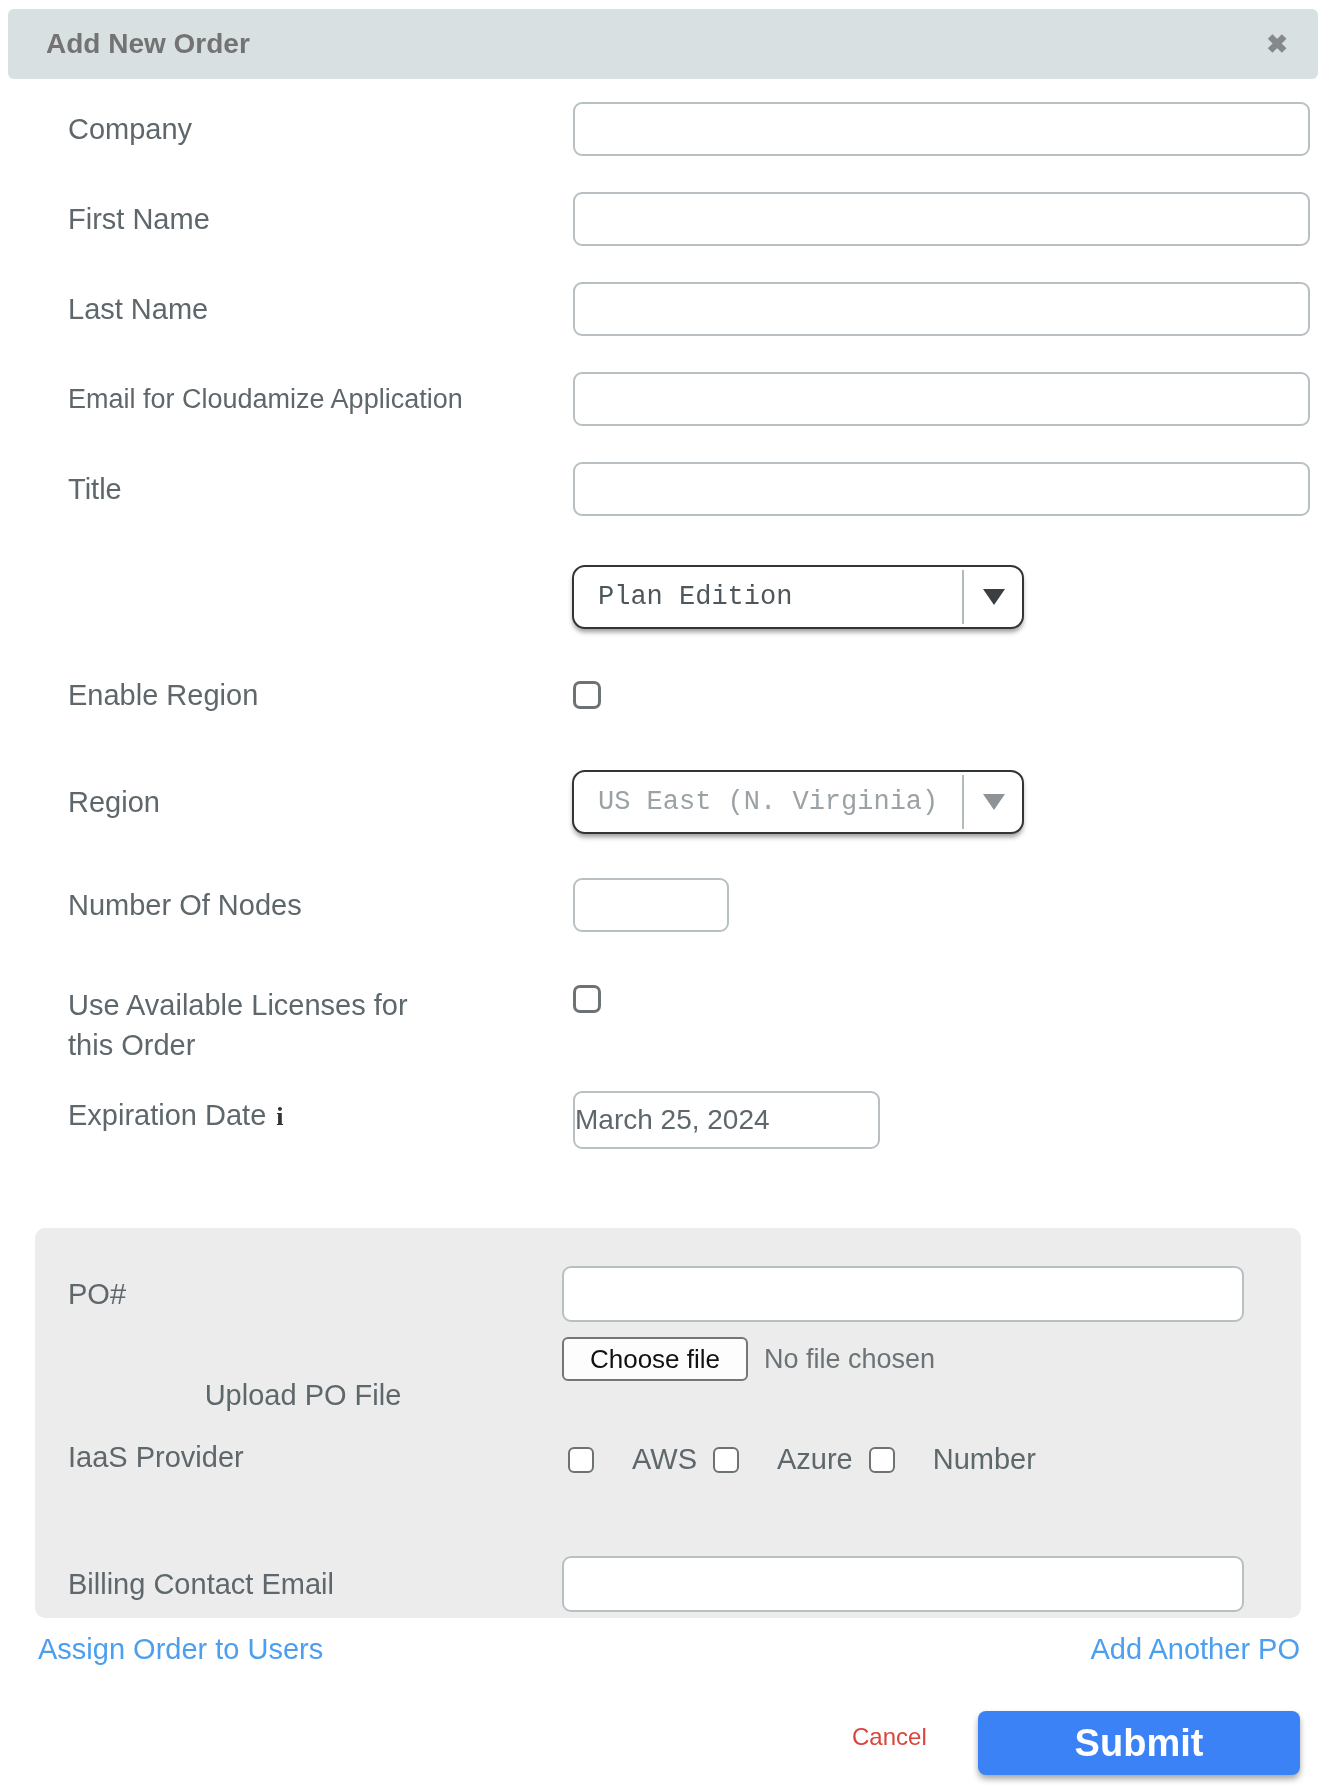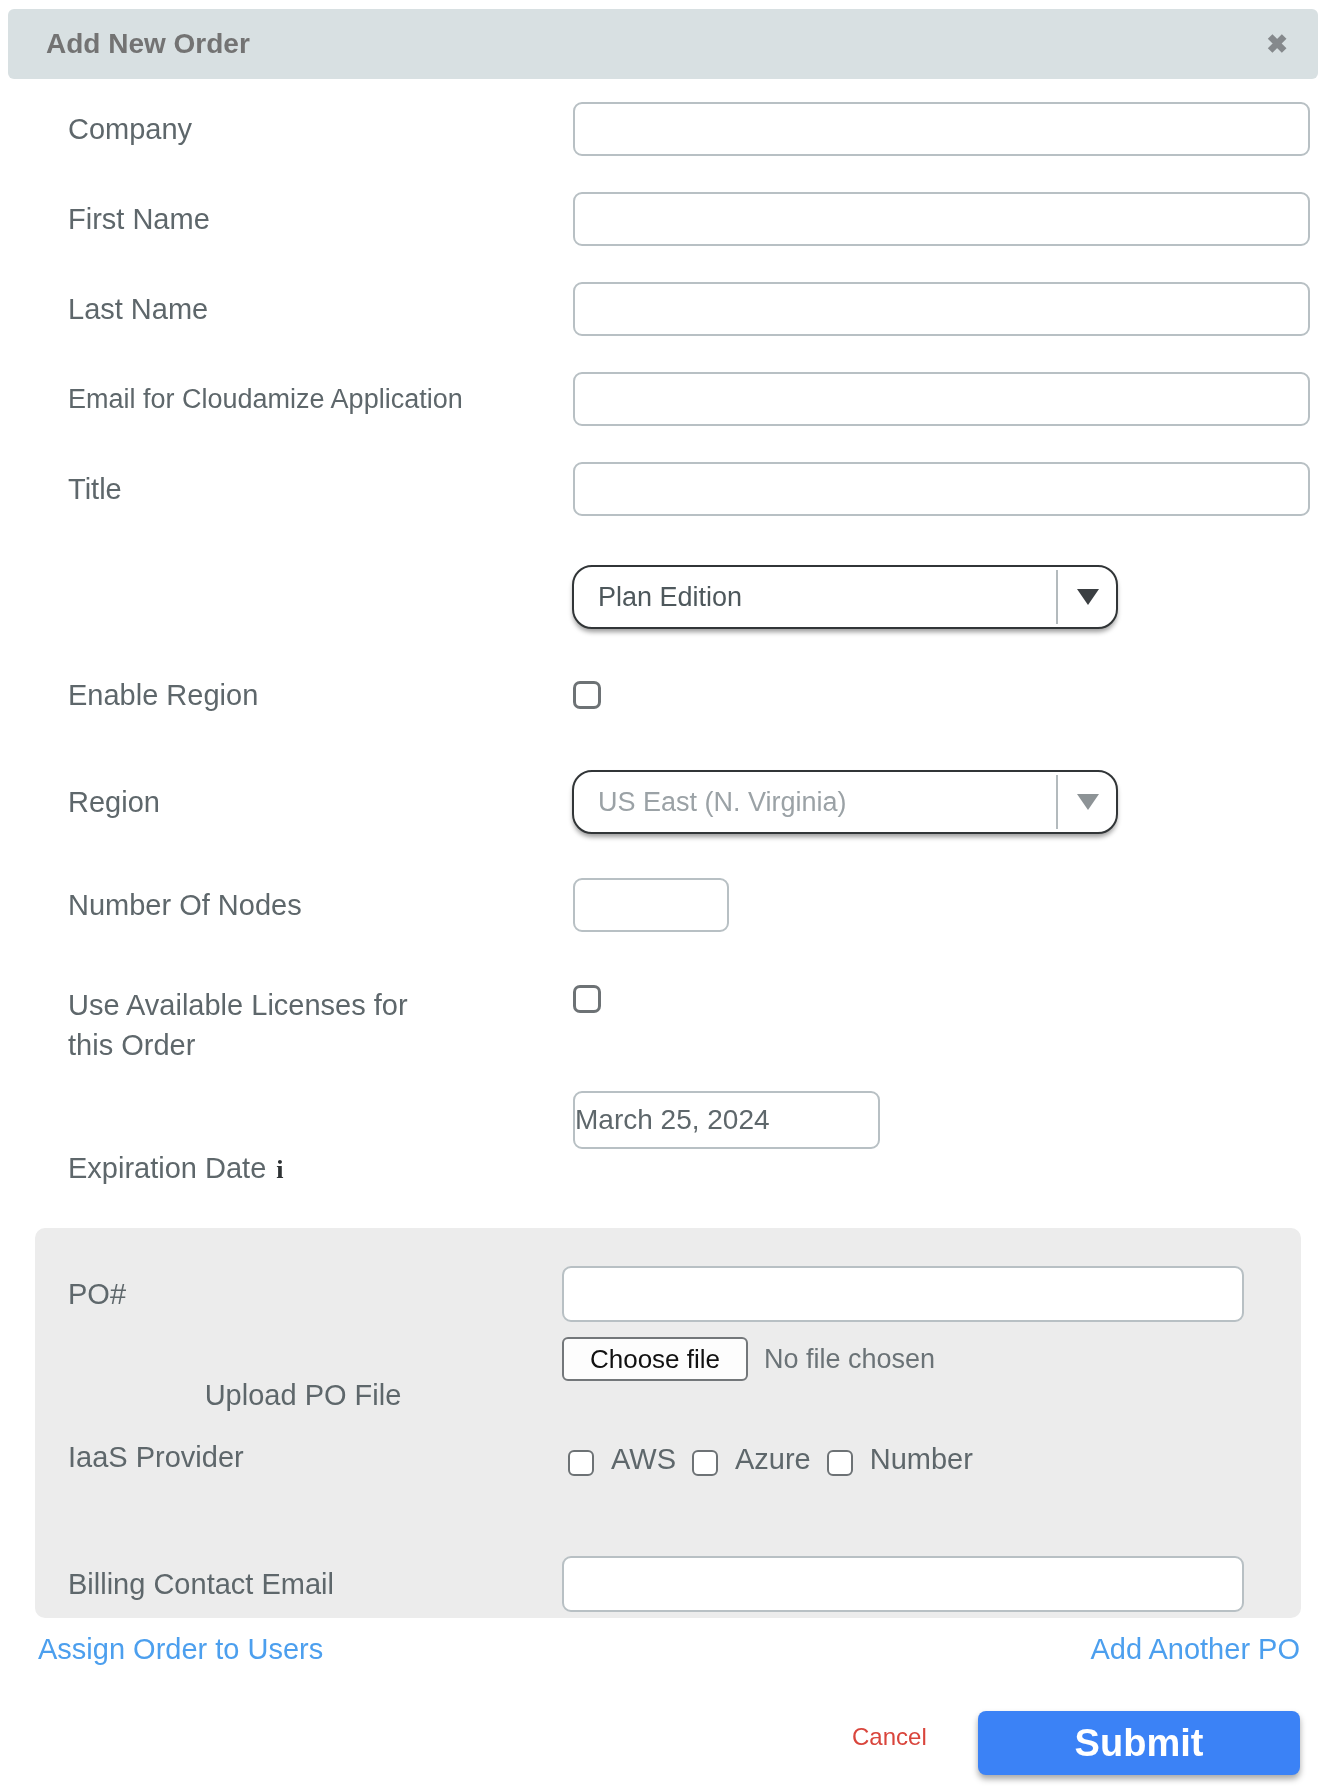--- a/index.html
+++ b/index.html
@@ -16,23 +16,23 @@
     font-size:26px; font-weight:bold; color:#85898c; cursor:pointer; }
 
   
   .lbl { position:absolute; left:68px; width:470px; color:#5e676b; font-size:29px; }
   .inp { position:absolute; background:#fff; border:2px solid #b8c0c4; border-radius:9px;
     font-size:27px; color:#5e676b; padding:0 14px; outline:none;
     font-family:"Liberation Sans", sans-serif; }
   .inp.full { left:573px; width:737px; height:54px; }
 
   
-  .dd { position:absolute; left:572px; width:546px; height:64px; background:#fff;
-    border:2.5px solid #313537; border-radius:20px;
-    box-shadow:0 4px 5px -1px rgba(0,0,0,0.40); cursor:pointer; }
+  .dd { position:absolute; left:572px; width:452px; height:64px; background:#fff;
+    border:2.5px solid #313537; border-radius:13px;
+    box-shadow:0 4px 5px -1px rgba(0,0,0,0.40); cursor:pointer;font-family:Liberation Mono, monospace; }
   .dd .val { position:absolute; left:24px; top:0; bottom:0; display:flex; align-items:center;
     font-size:27px; color:#4e585c; }
   .dd.dim .val { color:#9ba2a6; }
   .dd .sep { position:absolute; right:58px; top:3px; bottom:3px; width:2px; background:#b3babd; }
   .dd .arr { position:absolute; right:17px; top:50%; transform:translateY(-50%);
     width:0; height:0; border-left:11px solid transparent; border-right:11px solid transparent;
     border-top:16px solid #3b3f42; }
   .dd.dim .arr { border-top-color:#8d9396; }
 
   
@@ -47,21 +47,21 @@
   .inp.po { left:562px; width:682px; height:56px; }
 
   .filebtn { position:absolute; left:562px; top:1337px; width:186px; height:44px;
     background:#fdfdfd; border:2px solid #73777a; border-radius:6px;
     font-size:26px; color:#111; font-family:"Liberation Sans", sans-serif;
     display:flex; align-items:center; justify-content:center; cursor:pointer; }
   .filetxt { position:absolute; left:764px; top:1337px; height:44px; line-height:44px;
     font-size:27px; color:#6b7377; }
 
   .iaas { position:absolute; left:568px; top:1443px; display:flex; align-items:center; }
-  .iaas .prov { display:flex; align-items:flex-end; margin-right:10px; }
+  .iaas .prov { display:flex; align-items:center; margin-right:10px;gap:21px; }
   .iaas .prov span.txt { margin-left:17px; margin-right:6px; font-size:29px; color:#5e676b; }
 
   
   .link { position:absolute; font-size:29px; color:#4c9fee; cursor:pointer; }
   .cancel { position:absolute; left:852px; top:1723px; height:28px; line-height:28px;
     font-size:24px; color:#d9453c; cursor:pointer; }
   .submit { position:absolute; left:978px; top:1711px; width:322px; height:64px;
     background:#3b82f6; border:none; border-radius:8px; color:#fff; font-size:38px;
     font-weight:bold; font-family:"Liberation Sans", sans-serif;
     box-shadow:0 4px 6px rgba(0,0,0,0.35); cursor:pointer; }
@@ -110,21 +110,21 @@
     <span class="sep"></span>
     <span class="arr"></span>
   </div>
 
   <div class="lbl" style="top:878px;height:54px;line-height:54px;">Number Of Nodes</div>
   <input class="inp" style="left: 573px; top: 878px; width: 156px; height: 54px;">
 
   <div class="lbl lic" style="top:985px;">Use Available Licenses for this Order</div>
   <div class="cb" style="left:573px;top:985px;"></div>
 
-  <div class="lbl" style="top:1149px;height:58px;line-height:38px;width:500px;">
+  <div class="lbl" style="top:1091px;height:58px;line-height:48px;width:500px;">
     <span>Expiration Date</span><span class="info">i</span>
   </div>
   <input class="inp" style="left: 573px; top: 1091px; width: 307px; height: 58px; padding: 0px 0; font-size: 28px;" value="March 25, 2024">
 
   <div class="panel"></div>
 
   <div class="lbl" style="top:1266px;height:56px;line-height:56px;">PO#</div>
   <input class="inp po" style="top: 1266px;">
 
   <div class="lbl" style="top:1373px;height:44px;line-height:44px;text-align:center;">Upload PO File</div>

